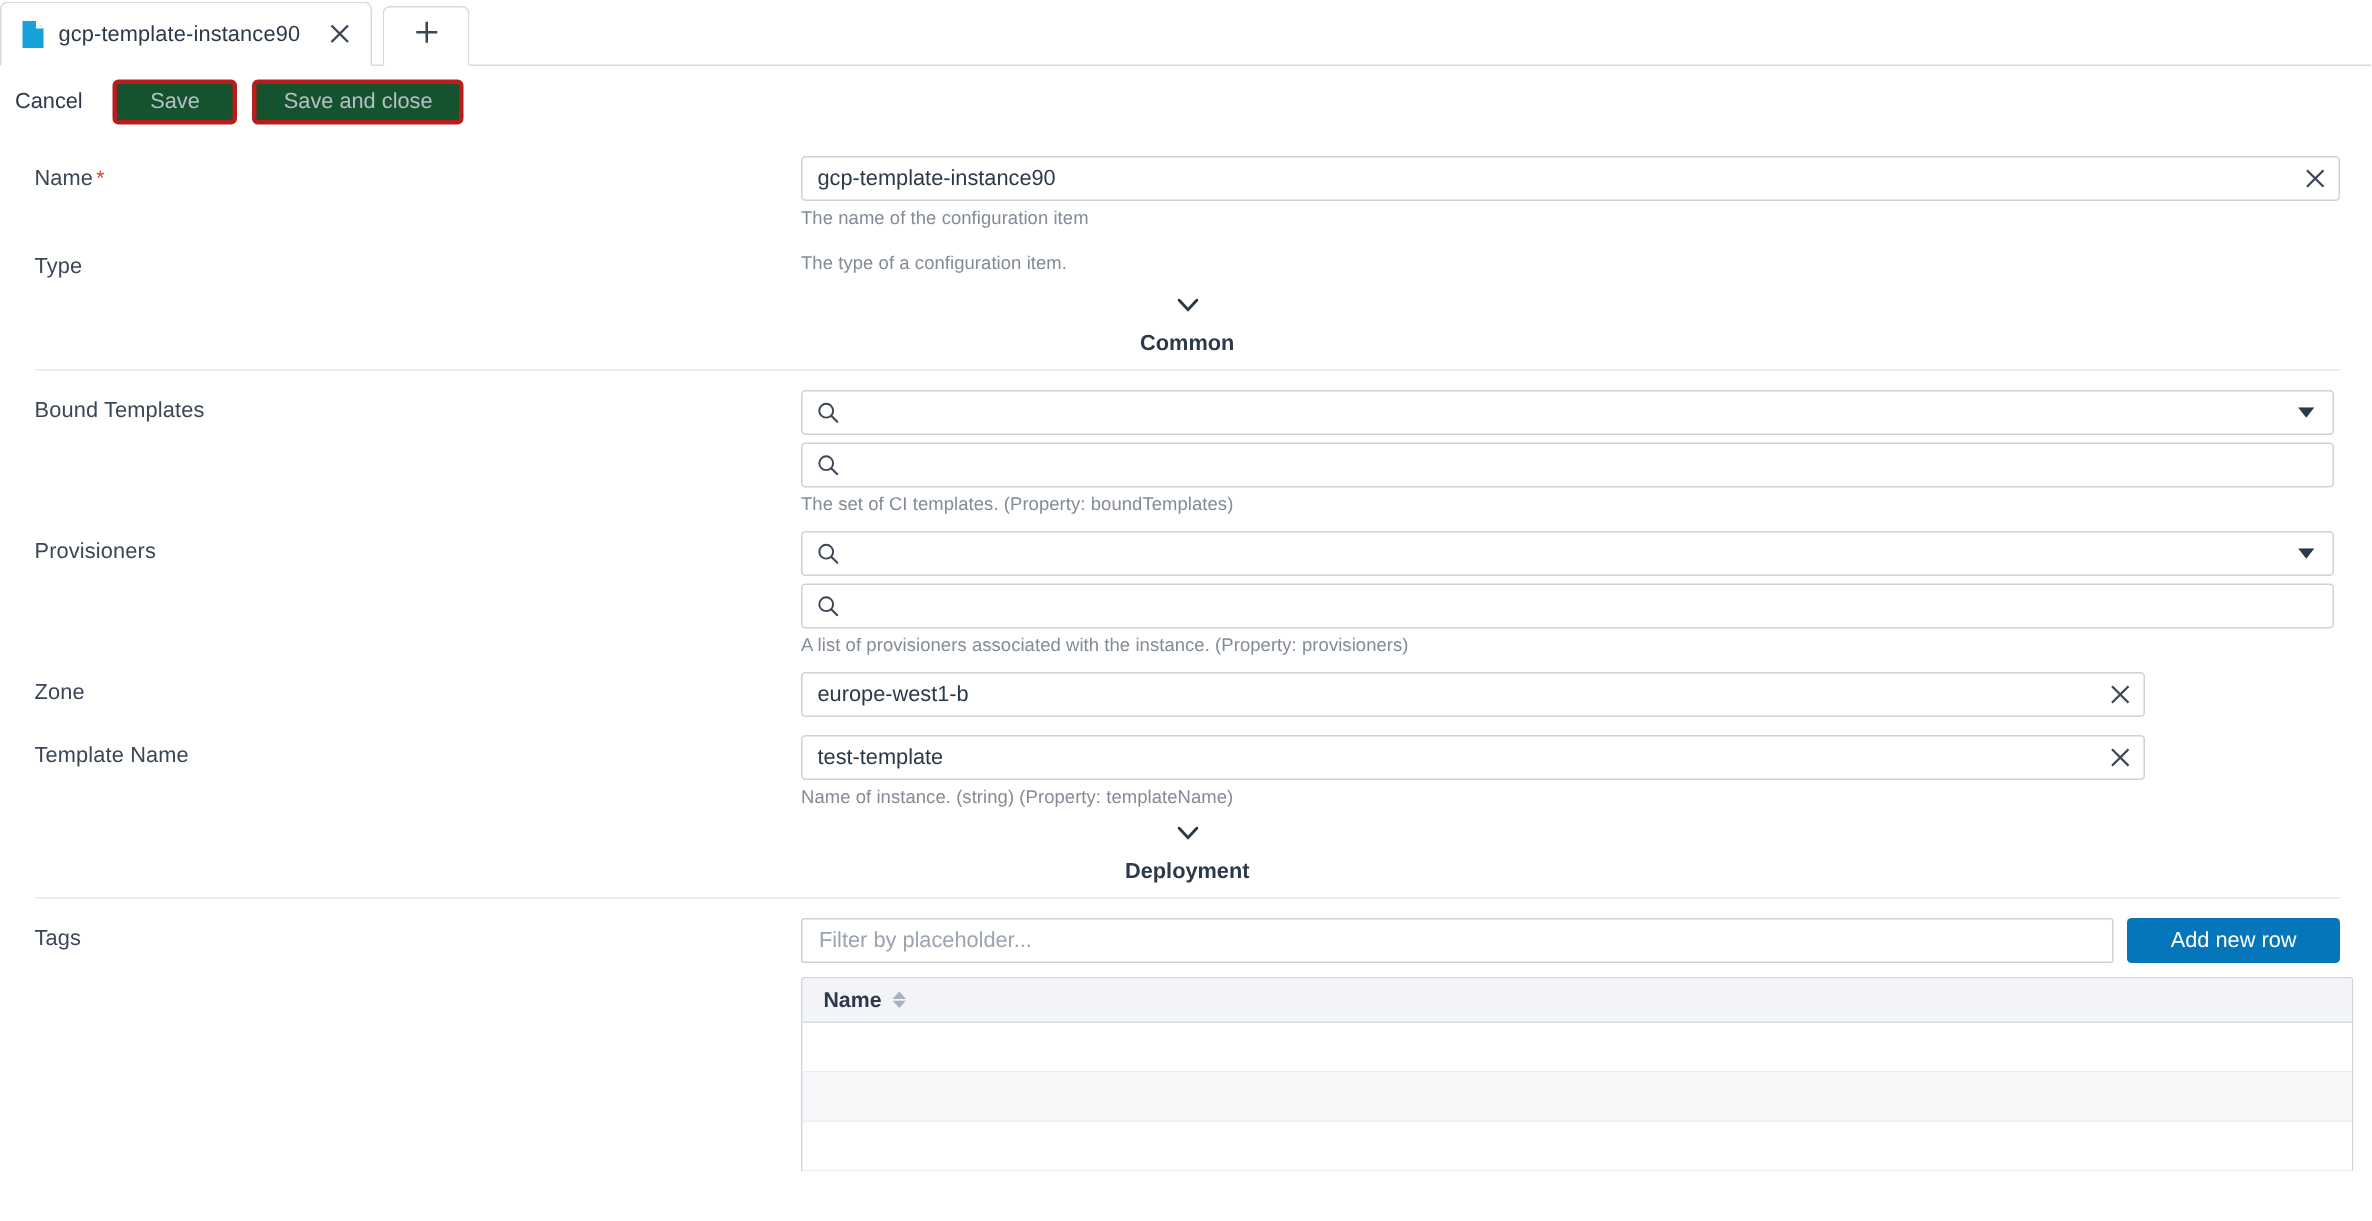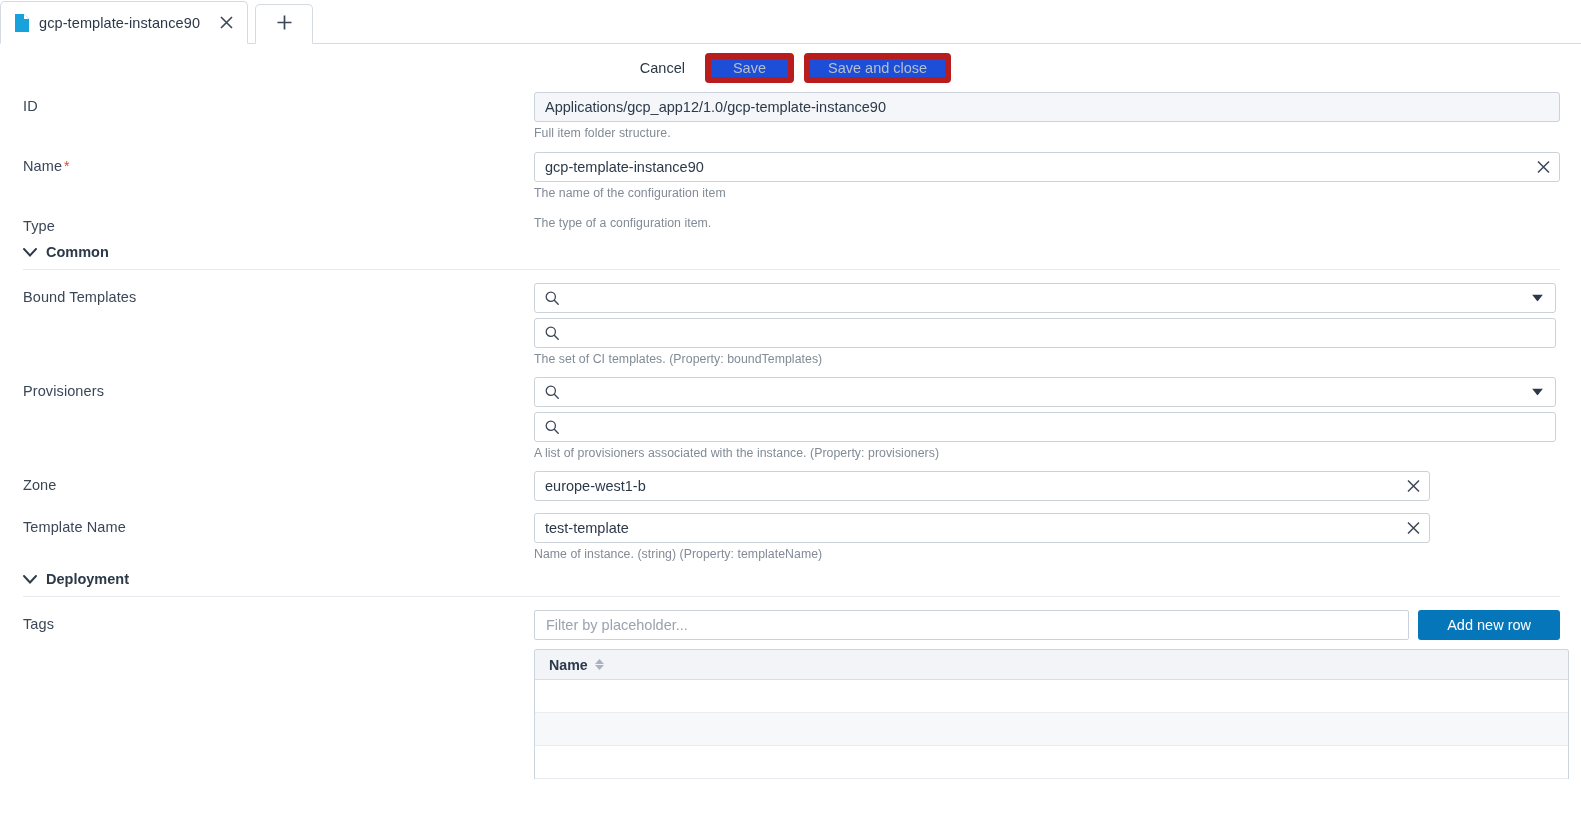--- a/index.html
+++ b/index.html
@@ -60,39 +60,39 @@
     border-bottom: 1px solid #ffffff;
     border-radius: 5px 5px 0 0;
     color: #3b4757;
   }
 
   
   .actionbar {
     height: 48px;
     display: flex;
     align-items: center;
-    justify-content: center;
+    justify-content: flex-start;
     gap: 10px;
     padding-right: 0px;
     background: #ffffff;
   }
   .link-btn {
     font-size: 14.5px;
     color: #2c3949;
     padding: 6px 10px;
     background: none;
     border: none;
     cursor: pointer;
     font-family: inherit;
   }
   .ghost-btn {
     font-size: 14.5px;
     color: #b8bfc9;
-    background: #1d4ed8;
-    border: 6px solid #b91c1c;
+    background: #14532d;
+    border: 3px solid #b91c1c;
     border-radius: 4px;
     height: 30px;
     padding: 0 22px;
     font-family: inherit;
   }
   .ghost-btn.wide { padding: 0 18px; }
 
   
   .form {
     padding: 0;
@@ -162,20 +162,21 @@
     margin-top: 10px;
   }
   .section-head {
     display: flex;
     align-items: center;
     gap: 9px;
     font-size: 14.5px;
     font-weight: bold;
     color: #2c3949;
     padding-bottom: 9px;
+    flex-direction: column;
   }
   .section-rule {
     border-bottom: 1px solid #e6e9ee;
     margin: 0 0 13px 0;
   }
 
   
   .filterbar {
     display: flex;
     align-items: center;
@@ -265,29 +266,20 @@
 </div>
 
 <div class="actionbar">
   <button class="link-btn">Cancel</button>
   <button class="ghost-btn">Save</button>
   <button class="ghost-btn wide">Save and close</button>
 </div>
 
 <div class="form">
 
-  <div class="row">
-    <div class="row-label">ID</div>
-    <div class="row-control">
-      <div class="field readonly w-full">
-        <span class="val">Applications/gcp_app12/1.0/gcp-template-instance90</span>
-      </div>
-      <div class="help">Full item folder structure.</div>
-    </div>
-  </div>
 
   <div style="height:12px"></div>
 
   <div class="row">
     <div class="row-label">
       <span>Name</span><span class="req">*</span>
     </div>
     <div class="row-control">
       <div class="field w-full">
         <span class="val">gcp-template-instance90</span>

